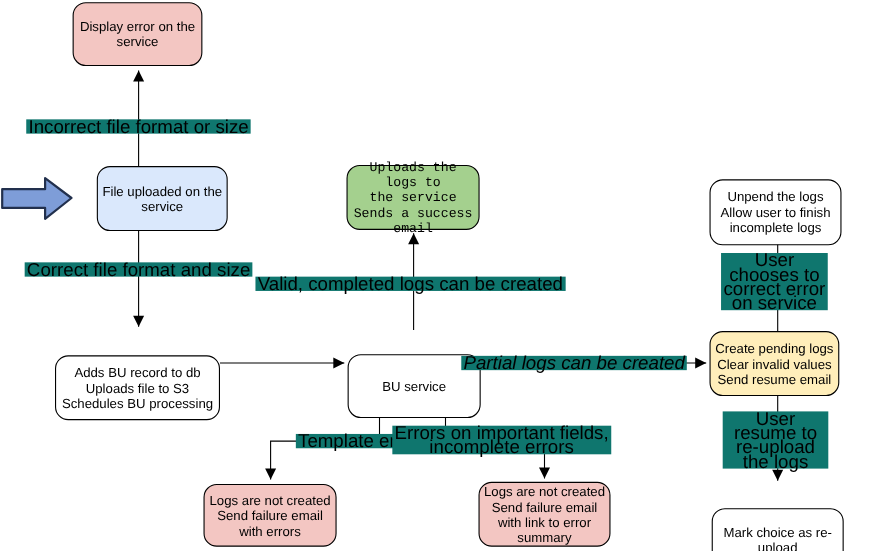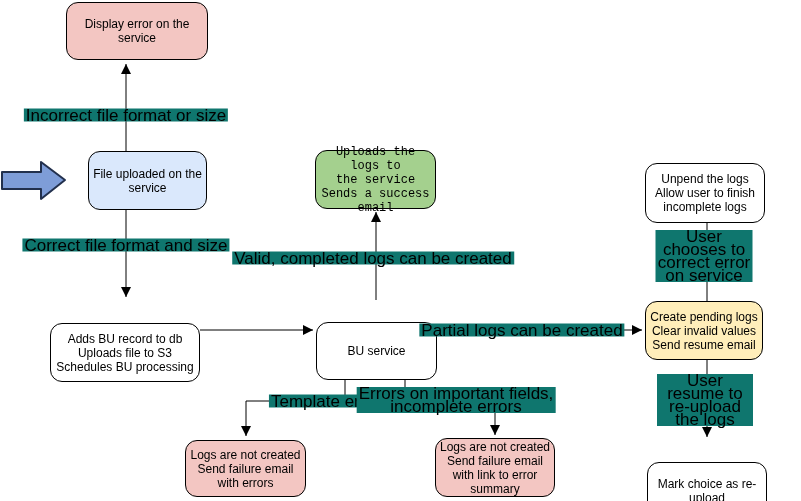--- a/index.html
+++ b/index.html
@@ -48,21 +48,21 @@
       <path d="M376,300 L376,212" marker-end="url(#arrow)"></path>
       <path d="M437,330 L642,330" marker-end="url(#arrow)"></path>
       <path d="M707,301 L707,204" marker-end="url(#arrow)"></path>
       <path d="M707,360 L707,437" marker-end="url(#arrow)"></path>
       <path d="M345,360 L345,401 L246,401 L246,436" marker-end="url(#arrow)"></path>
       <path d="M405,360 L405,400 L495,400 L495,435" marker-end="url(#arrow)"></path>
     </g>
     <polygon points="2,172 41,172 41,162 65,180 41,199 41,189 2,189" style="fill:var(--arrow_fill);stroke:var(--arrow_stroke);stroke-width:2;stroke-linejoin:round"></polygon>
   </svg>
 
-  <div class="node pink" style="left:66px;top:2px;width:142px;height:58px;">Display error on the
+  <div class="node pink" style="left:66px;top:2px;width:118px;height:58px;">Display error on the
 service</div>
 
   <div class="node blue" style="left:66px;top:151px;width:119px;height:59px;margin-left:22px;">File uploaded on the
 service</div>
 
   <div class="node white" style="left:50px;top:301px;width:150px;height:59px;">Adds BU record to db
 Uploads file to S3
 Schedules BU processing</div>
 
   <div class="node green" style="left:315px;top:150px;width:121px;height:59px;font-family:Liberation Mono, monospace;">Uploads the logs to
@@ -91,21 +91,21 @@
 Send failure email
 with link to error
 summary</div>
 
   <div class="edge-label" style="left:126px;top:115px;">Incorrect file format or size</div>
 
   <div class="edge-label" style="left:126px;top:245px;text-align:center;">Correct file format and size</div>
 
   <div class="edge-label" style="left:373px;top:258px;">Valid, completed logs can be created</div>
 
-  <div class="edge-label" style="left:522px;top:330px;">Partial logs can be created</div>
+  <div class="edge-label" style="left:522px;top:330px;font-style:italic;">Partial logs can be created</div>
 
   <div class="edge-label" style="left:330px;top:401px;">Template errors</div>
 
   <div class="edge-label" style="left:456px;top:400px;">Errors on important fields,
 incomplete errors</div>
 
   <div class="edge-label" style="left:704px;top:256px;">User chooses to correct error on service</div>
 
   <div class="edge-label" style="left:705px;top:400px;">User resume to re-upload the logs</div>
 

